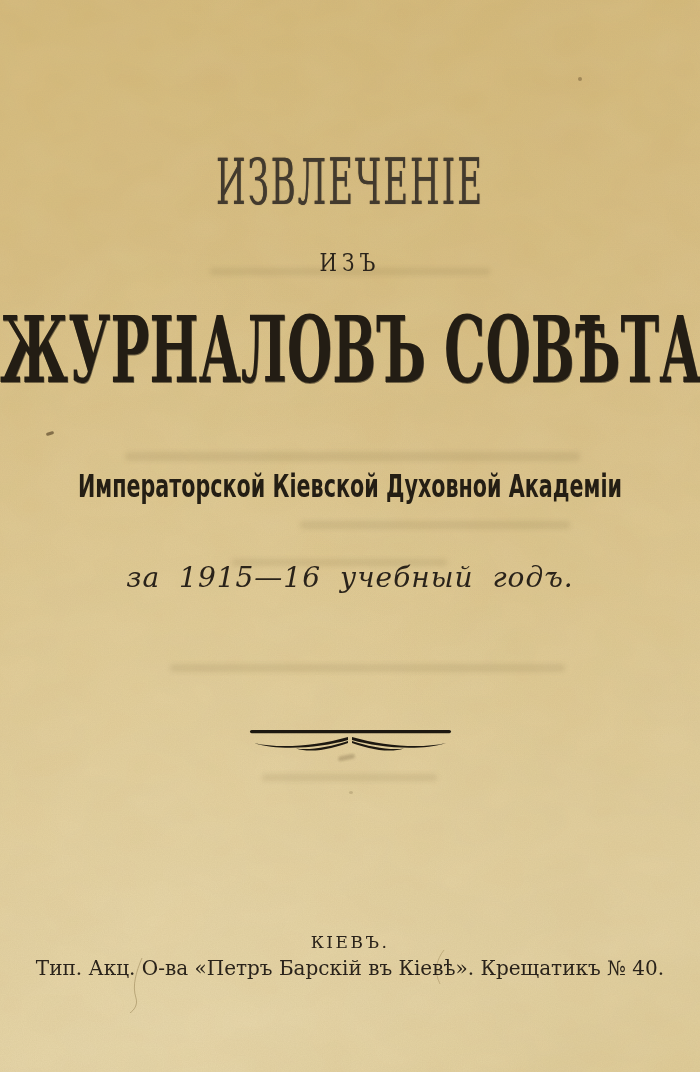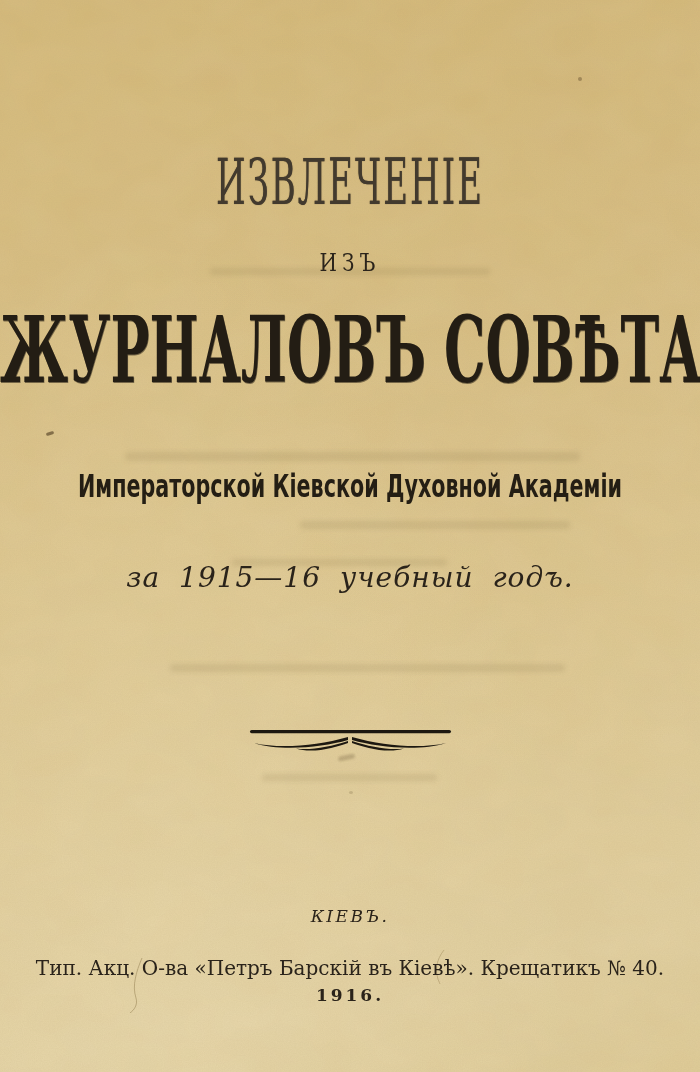--- a/index.html
+++ b/index.html
@@ -33,21 +33,21 @@
   .subtitle{
     top:470px;font-family:"DejaVu Sans", sans-serif;font-size:23px;font-weight:700;
     letter-spacing:0px;color:#241e14;
     transform:scale(0.9,1.4);transform-origin:top center;
   }
   .edition{
     top:564px;font-style:italic;font-size:28px;word-spacing:9px;letter-spacing:1px;
     color:#2a231a;
   }
   .ornament{position:absolute;top:727px;left:244px;width:212px;height:32px;}
-  .city{top:908px;font-size:17px;letter-spacing:2.5px;color:#2a231a;font-style:italic;}
+  .city{top:934px;font-size:17px;letter-spacing:2.5px;color:#2a231a;}
   .publisher{top:958px;font-size:20px;letter-spacing:0px;color:#2a231a;}
   .year{top:987px;font-size:17px;font-weight:700;letter-spacing:3px;color:#2a231a;}
   .ghost{
     position:absolute;background:rgba(130,115,70,0.16);
     filter:blur(2.5px);border-radius:3px;pointer-events:none;
   }
   .speck{position:absolute;background:rgba(62,44,20,0.55);pointer-events:none;}
   .fiber{position:absolute;pointer-events:none;}
 </style>
 </head>
@@ -108,15 +108,14 @@
 
       <g transform="translate(212,0) scale(-1,1)">
         <path d="M104,10 C72,19 36,22 10,16 C36,24.5 78,20.5 104,13 Z"></path>
         <path d="M104,14 C86,20 66,23.5 52,21.5 C68,27 92,20.5 104,16 Z"></path>
       </g>
     </g>
   </svg>
 
   <div class="abs city">КІЕВЪ.</div>
   <div class="abs publisher">Тип. Акц. О-ва «Петръ Барскій въ Кіевѣ». Крещатикъ № 40.</div>
-  <div class="abs year">1916.</div>
 
 </div>
 
 </body></html>

